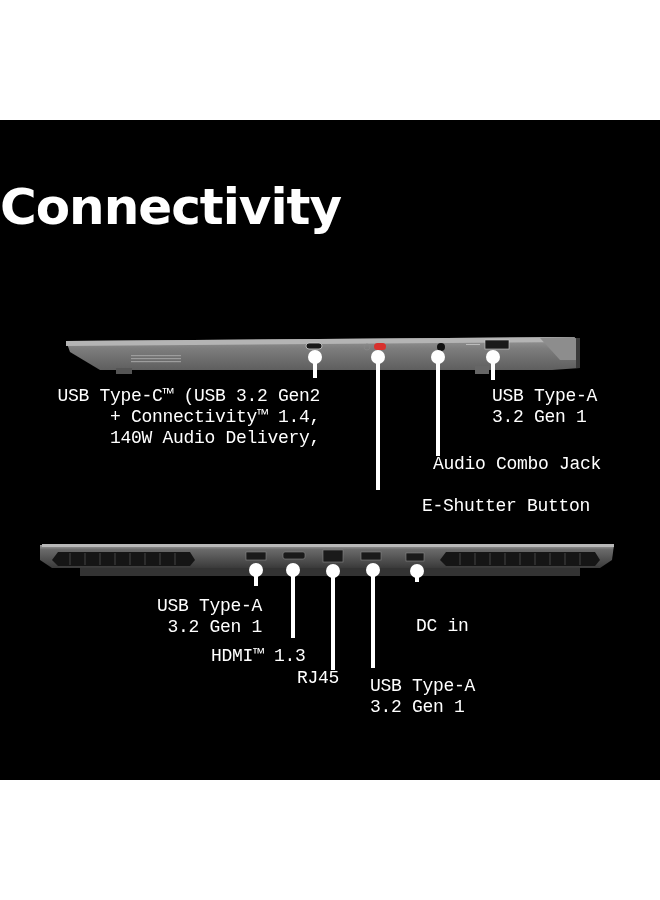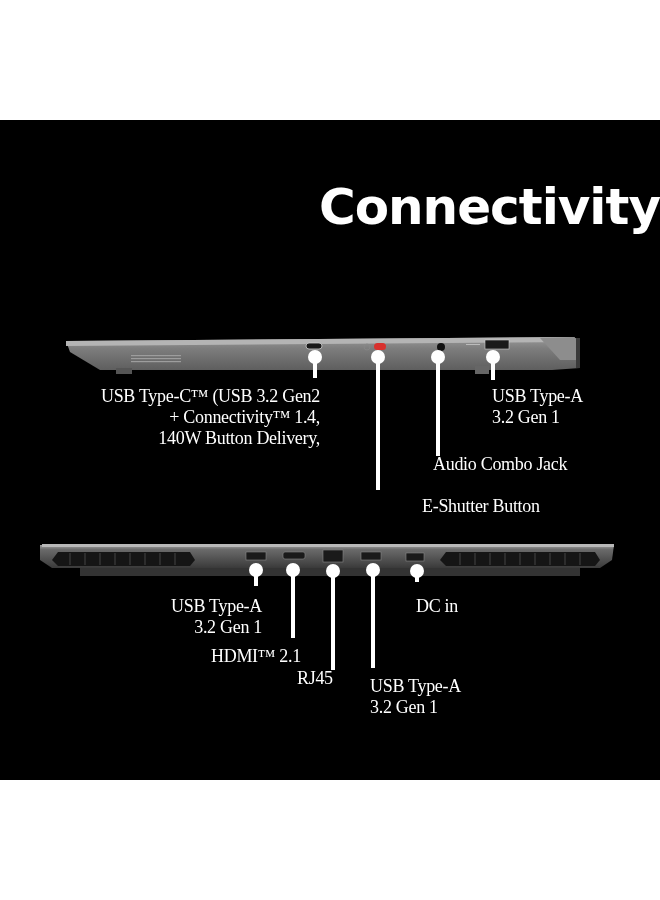--- a/index.html
+++ b/index.html
@@ -1,19 +1,19 @@
 <!DOCTYPE html>
 <html><head>
 <meta charset="utf-8">
 <style>
   html,body{margin:0;padding:0;background:#ffffff;}
   body{width:660px;height:900px;position:relative;overflow:hidden;font-family:"Liberation Sans","DejaVu Sans",sans-serif;}
   .band{position:absolute;left:0;top:120px;width:660px;height:660px;background:#000;}
-  .title{position:absolute;left:0;top:178px;width:660px;text-align:right;color:#fff;font-weight:bold;font-size:50px;letter-spacing:-1px;font-family:"DejaVu Sans","Liberation Sans",sans-serif;}
-  .lbl{position:absolute;color:#fff;font-size:18px;line-height:21px;white-space:nowrap;font-family:Liberation Serif, serif;letter-spacing:-0.3px;}
+  .title{position:absolute;left:0;top:178px;width:660px;text-align:left;color:#fff;font-weight:bold;font-size:50px;letter-spacing:-1px;font-family:"DejaVu Sans","Liberation Sans",sans-serif;}
+  .lbl{position:absolute;color:#fff;font-size:18px;line-height:21px;white-space:nowrap;font-family:Liberation Mono, monospace;letter-spacing:-0.3px;}
   .right{text-align:right;}
   .leader{position:absolute;width:4px;background:#fff;}
   .dot{position:absolute;width:14px;height:14px;border-radius:50%;background:#fff;}
   svg{position:absolute;left:0;top:0;}
 </style>
 </head>
 <body>
 
 <div class="band"></div>
 
@@ -95,21 +95,21 @@
 <div class="dot" style="left:371px;top:350px;"></div>
 <div class="leader" style="left:376px;top:360px;height:130px;"></div>
 <div class="dot" style="left:431px;top:350px;"></div>
 <div class="leader" style="left:436px;top:360px;height:96px;"></div>
 <div class="dot" style="left:486px;top:350px;"></div>
 <div class="leader" style="left:491px;top:360px;height:20px;"></div>
 
 <div class="lbl right" style="left:40px;width:280px;top:386px;">
   <div>USB Type-C™ (USB 3.2 Gen2</div>
   <div>+ Connectivity™ 1.4,</div>
-  <div>140W Button Delivery,</div>
+  <div>140W Audio Delivery,</div>
 </div>
 <div class="lbl" style="left:374px;top:496px;margin-left:48px;">
   <div>E-Shutter Button</div>
 </div>
 <div class="lbl" style="left:433px;top:454px;">
   <div>Audio Combo Jack</div>
 </div>
 <div class="lbl" style="left:492px;top:386px;">
   <div>USB Type-A</div>
   <div>3.2 Gen 1</div>
@@ -124,24 +124,24 @@
 <div class="dot" style="left:366px;top:563px;"></div>
 <div class="leader" style="left:371px;top:572px;height:96px;"></div>
 <div class="dot" style="left:410px;top:564px;"></div>
 <div class="leader" style="left:415px;top:572px;height:10px;"></div>
 
 <div class="lbl right" style="left:130px;width:132px;top:596px;">
   <div>USB Type-A</div>
   <div>3.2 Gen 1</div>
 </div>
 <div class="lbl" style="left:211px;top:646px;">
-  <div>HDMI™ 2.1</div>
+  <div>HDMI™ 1.3</div>
 </div>
 <div class="lbl" style="left:297px;top:668px;text-align:center;">
   <div>RJ45</div>
 </div>
 <div class="lbl" style="left:370px;top:676px;">
   <div>USB Type-A</div>
   <div>3.2 Gen 1</div>
 </div>
-<div class="lbl" style="left:416px;top:596px;">
+<div class="lbl" style="left:416px;top:616px;">
   <div>DC in</div>
 </div>
 
 </body></html>

